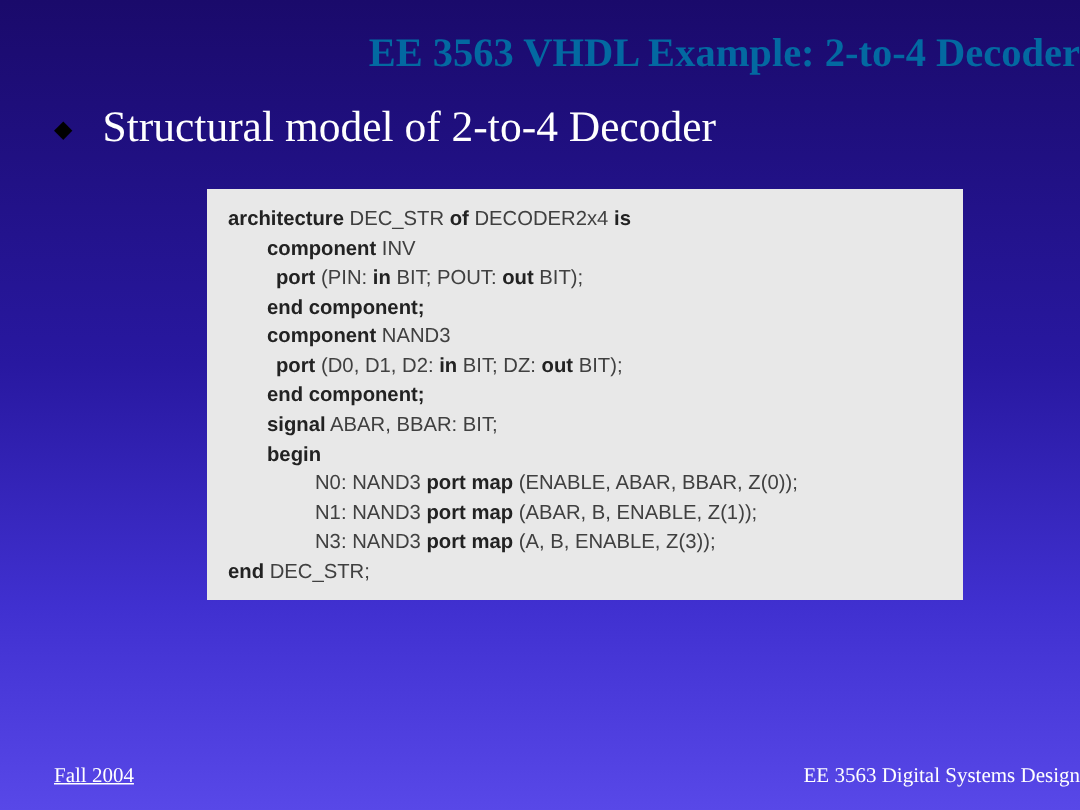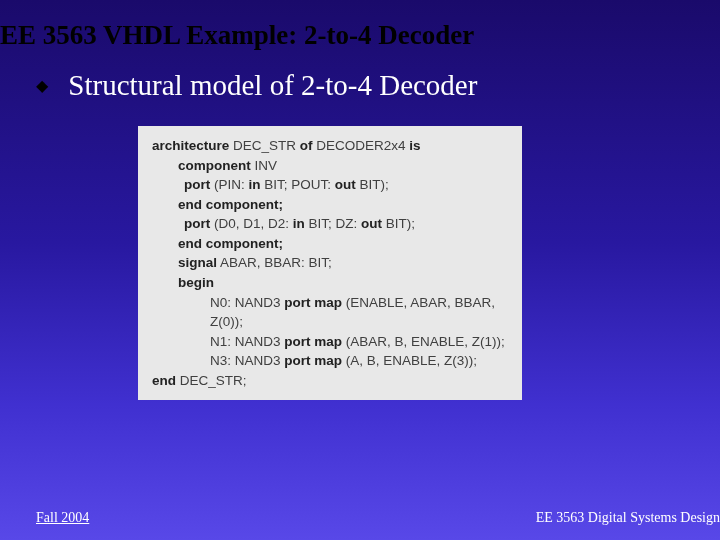--- a/index.html
+++ b/index.html
@@ -5,45 +5,45 @@
   * { margin: 0; padding: 0; box-sizing: border-box; }
   body {
     width: 720px;
     height: 540px;
     background: linear-gradient(180deg, #1a0a6b 0%, #2818a0 45%, #4030d0 75%, #5848e8 100%);
     font-family: "Times New Roman", Times, serif;
     overflow: hidden;
     position: relative;
   }
   .slide-title {
-    color: #000000;
+    color: #0369a1;
     font-size: 27px;
     font-weight: bold;
-    text-align: left;
+    text-align: right;
     padding-top: 20px;
     padding-bottom: 18px;
   }
   .bullet-row {
     display: flex;
     align-items: center;
     padding-left: 36px;
     margin-bottom: 24px;
   }
   .bullet-diamond {
     color: #000;
     font-size: 16px;
     margin-right: 20px;
   }
   .bullet-text {
     color: #fff;
     font-size: 29px;
   }
   .code-image {
     background: #e8e8e8;
-    width: 384px;
+    width: 504px;
     margin-left: 138px;
     padding: 10px 14px 10px 14px;
     font-family: Arial, Helvetica, sans-serif;
     font-size: 13.5px;
     line-height: 1.45;
     color: #404040;
   }
   .code-image .kw { font-weight: bold; color: #222; }
   .code-image .l0 { margin-left: 0px; }
   .code-image .l1 { margin-left: 26px; }
@@ -79,20 +79,21 @@
 <div class="bullet-row">
   <span class="bullet-diamond">◆</span>
   <span class="bullet-text">Structural model of 2-to-4 Decoder</span>
 </div>
 
 <div class="code-image">
   <div class="l0"><span class="kw">architecture</span><span> DEC_STR </span><span class="kw">of</span><span> DECODER2x4 </span><span class="kw">is</span></div>
   <div class="l1"><span class="kw">component</span><span> INV</span></div>
   <div class="l2"><span class="kw">port</span><span> (PIN: </span><span class="kw">in</span><span> BIT; POUT: </span><span class="kw">out</span><span> BIT);</span></div>
   <div class="l1"><span class="kw">end component;</span></div>
+  <div class="l1"><span class="kw">component</span><span> NAND3</span></div>
   <div class="l2"><span class="kw">port</span><span> (D0, D1, D2: </span><span class="kw">in</span><span> BIT; DZ: </span><span class="kw">out</span><span> BIT);</span></div>
   <div class="l1"><span class="kw">end component;</span></div>
   <div class="l1"><span class="kw">signal</span><span> ABAR, BBAR: BIT;</span></div>
   <div class="l1"><span class="kw">begin</span></div>
   <div class="l3"><span>N0: NAND3 </span><span class="kw">port map</span><span> (ENABLE, ABAR, BBAR, Z(0));</span></div>
   <div class="l3"><span>N1: NAND3 </span><span class="kw">port map</span><span> (ABAR, B, ENABLE, Z(1));</span></div>
   <div class="l3"><span>N3: NAND3 </span><span class="kw">port map</span><span> (A, B, ENABLE, Z(3));</span></div>
   <div class="l0"><span class="kw">end</span><span> DEC_STR;</span></div>
 </div>
 

